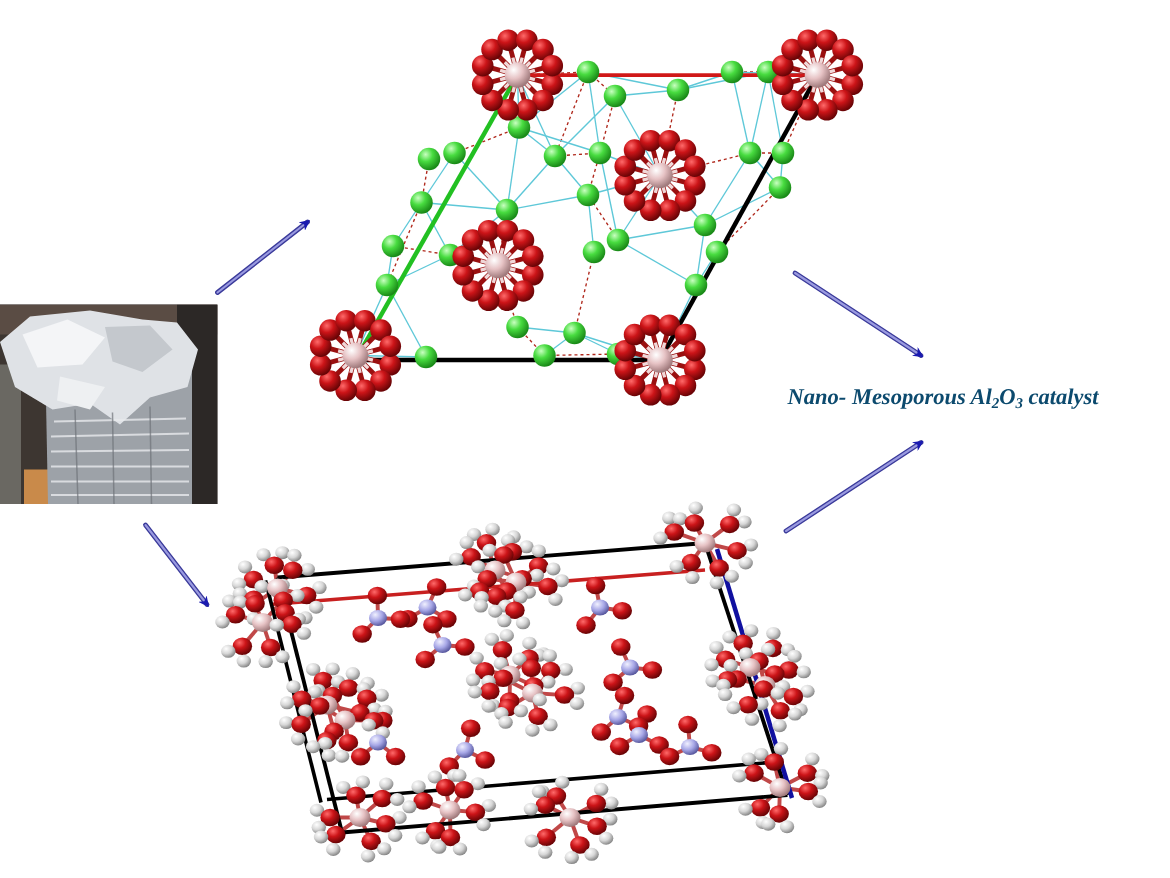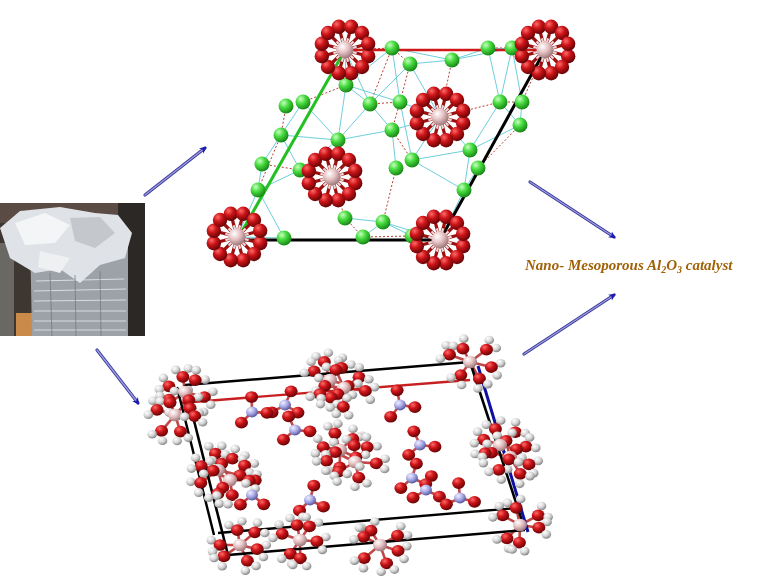--- a/index.html
+++ b/index.html
@@ -1,19 +1,19 @@
 <!DOCTYPE html>
 <html><head>
 <meta charset="utf-8">
 <style>
   html,body{margin:0;padding:0;background:#ffffff;}
   body{width:780px;height:585px;position:relative;overflow:hidden;font-family:"Liberation Serif",serif;}
   .photo{position:absolute;left:0;top:203px;width:145px;height:133px;overflow:hidden;background:#3a3430;}
   .photo svg{display:block;}
-  .caption{position:absolute;left:525px;top:257px;font-family:"Liberation Serif",serif;font-weight:bold;font-style:italic;font-size:15px;color:#a16207;white-space:nowrap;}
+  .caption{position:absolute;left:525px;top:257px;font-family:"Liberation Serif",serif;font-weight:bold;font-style:italic;font-size:15px;color:#0c4a6e;white-space:nowrap;}
   .caption sub{font-size:10px;vertical-align:-3px;}
   #scene{position:absolute;left:0;top:0;}
 </style>
 </head>
 <body>
 
 <svg id="scene" width="780" height="585" viewBox="0 0 780 585" xmlns="http://www.w3.org/2000/svg">
   <defs>
     <radialGradient id="gO" cx="35%" cy="30%" r="70%">
       <stop offset="0%" stop-color="#ff6a6a"></stop>

